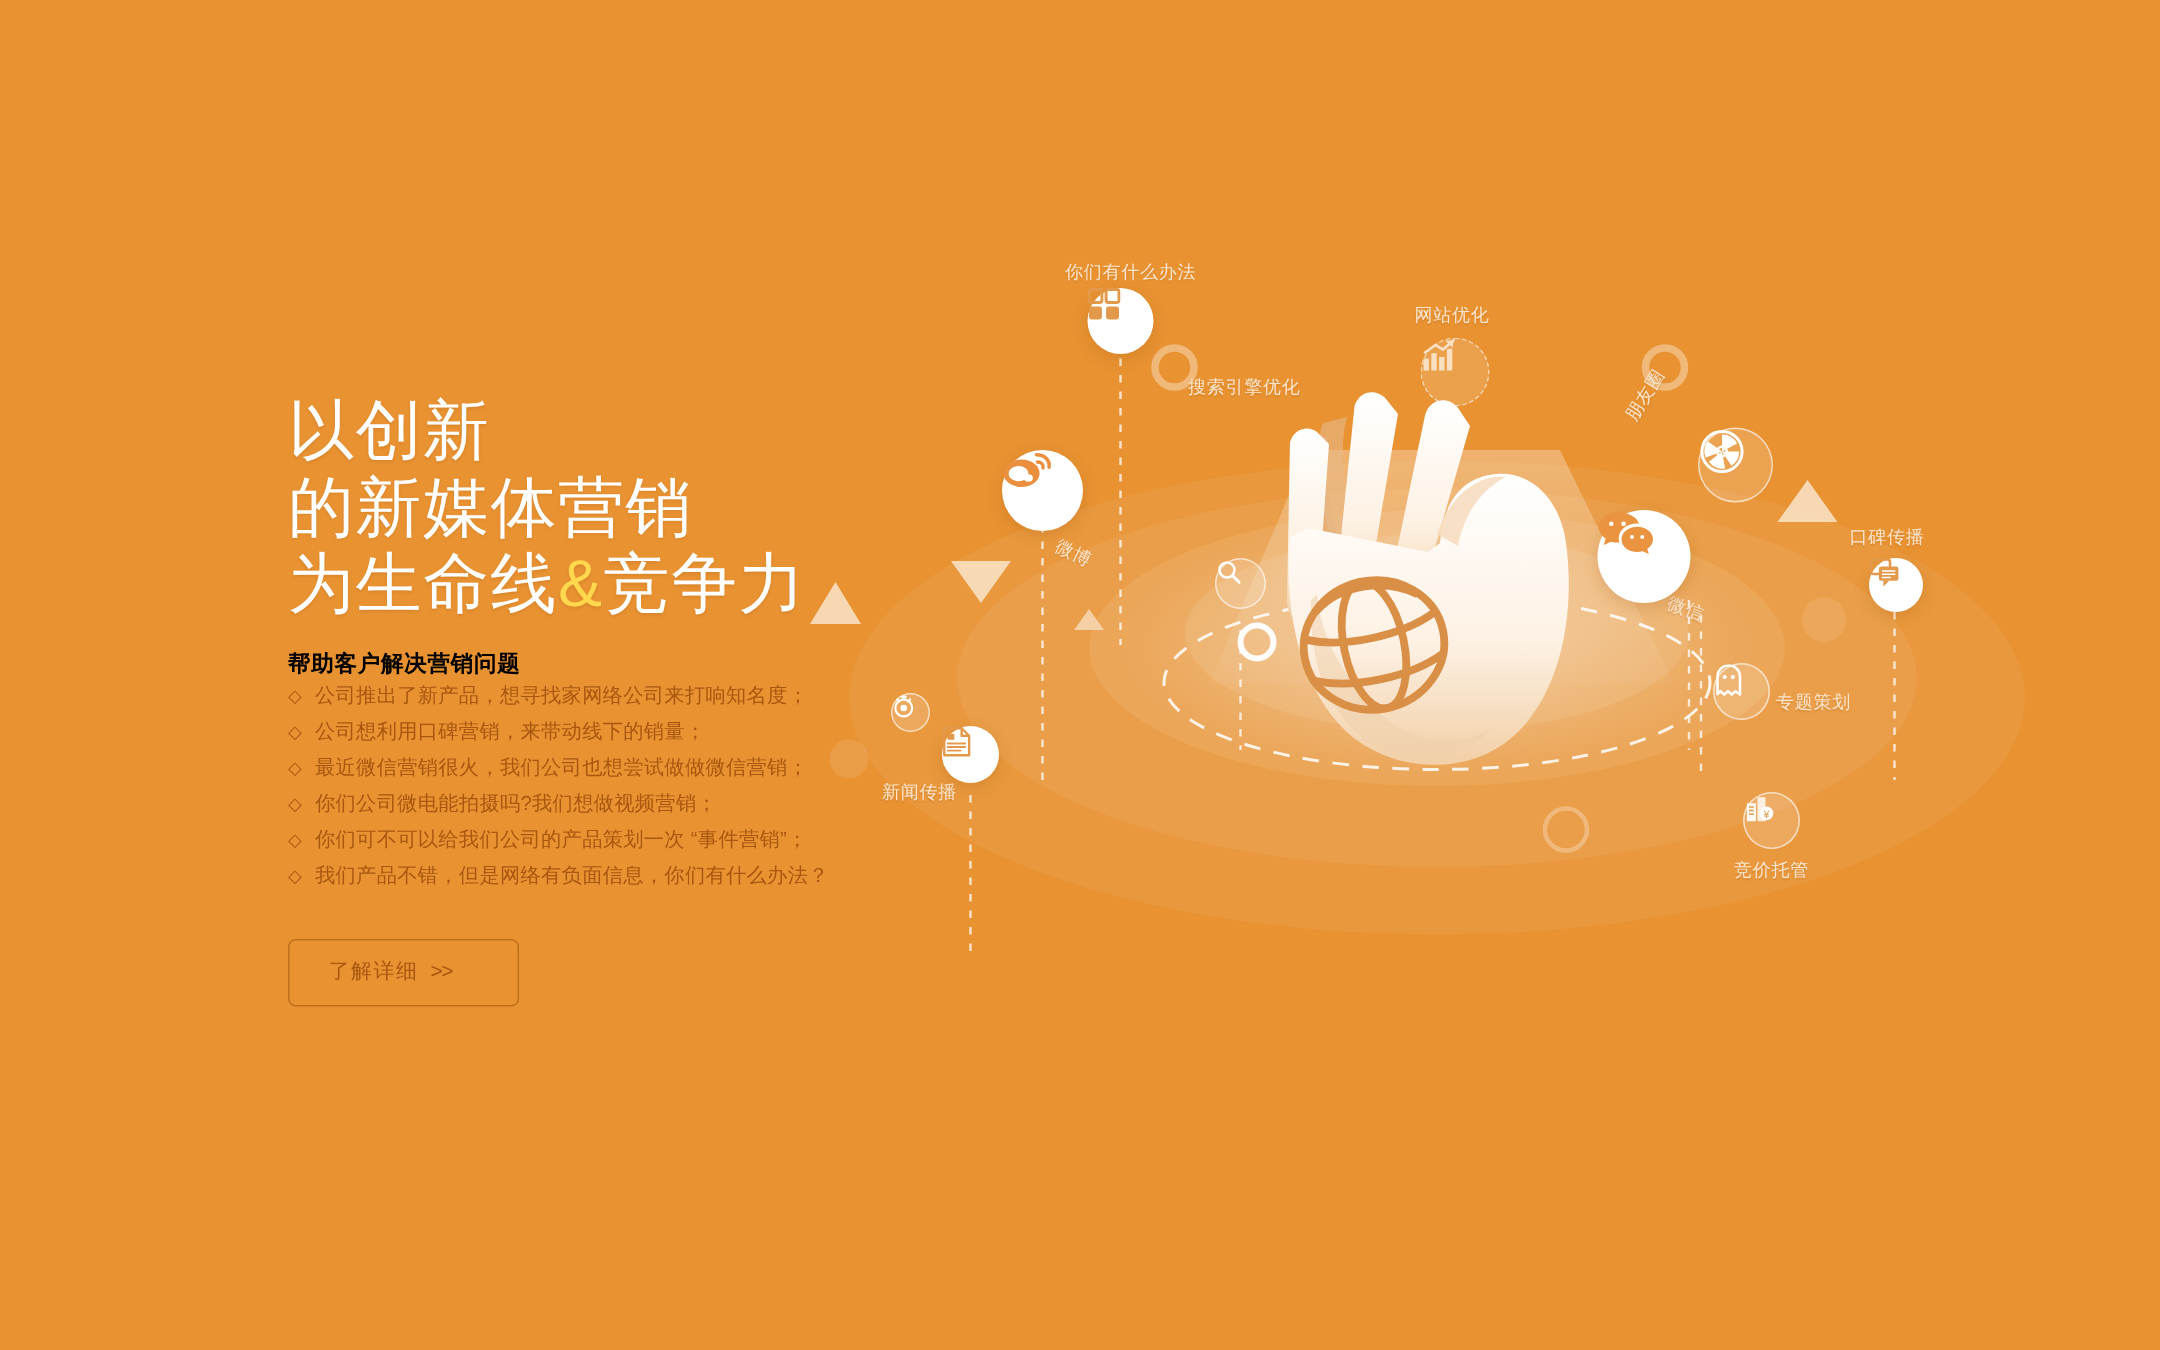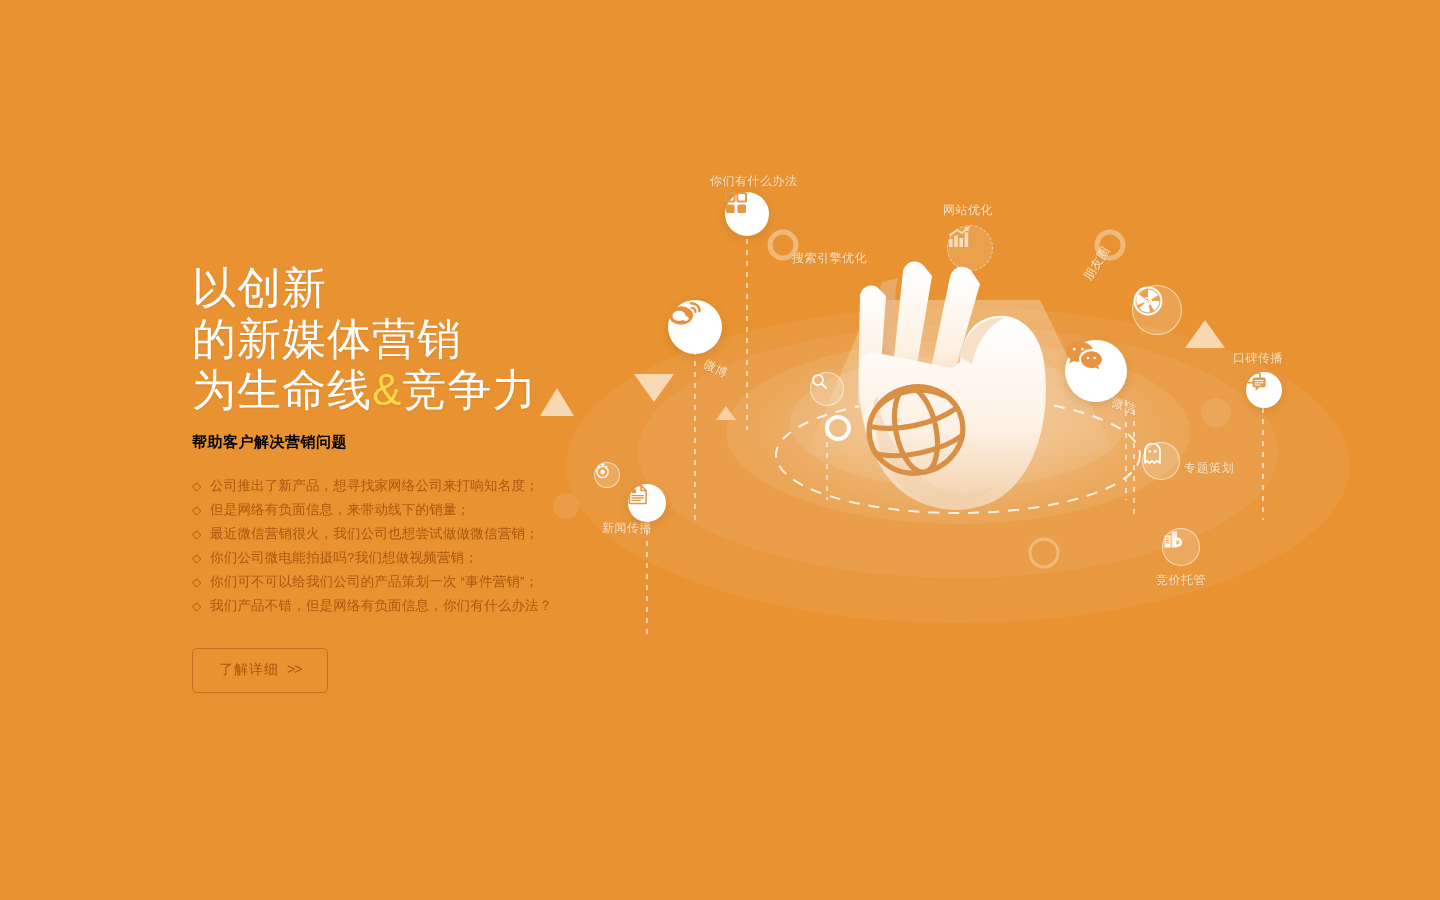--- a/index.html
+++ b/index.html
@@ -34,40 +34,40 @@
   .amp { color: #ffd84d; font-weight: 400; }
 
   .subhead {
     margin-top: 18px;
     color: #000000;
     font-size: 15px;
     font-weight: bold;
     letter-spacing: .5px;
   }
 
-  ul.bullets { list-style: none; margin-top: 22px; }
+  ul.bullets { list-style: none; }
   ul.bullets li {
     color: #a9570f;
     font-size: 13.5px;
     line-height: 24px;
     letter-spacing: .2px;
     white-space: nowrap;
   }
   ul.bullets li .dia {
     display: inline-block;
     width: 11px;
     color: #a9570f;
     font-size: 12px;
     margin-right: 7px;
   }
 
   .cta {
     display: inline-block;
     margin-top: 30px;
-    padding: 12px 26px 13px 26px;
+    padding: 12px 44px 13px 26px;
     border: 1px solid #c0701d;
     border-radius: 5px;
     color: #a9570f;
     font-size: 14px;
     letter-spacing: 1px;
     background: transparent;
     cursor: pointer;
     text-decoration: none;
   }
   .cta .arrows { margin-left: 8px; letter-spacing: -1px; }
@@ -110,21 +110,21 @@
     <div class="headline">以创新</div>
 
     <div class="headline">的新媒体营销</div>
 
     <div class="headline"><span>为生命线</span><span class="amp">&amp;</span><span>竞争力</span></div>
 
     <div class="subhead">帮助客户解决营销问题</div>
 
     <ul class="bullets">
       <li><span class="dia">◇</span><span>公司推出了新产品，想寻找家网络公司来打响知名度；</span></li>
-      <li><span class="dia">◇</span><span>但是网络有负面信息，来带动线下的销量；</span></li>
+      <li><span class="dia">◇</span><span>公司想利用口碑营销，来带动线下的销量；</span></li>
       <li><span class="dia">◇</span><span>最近微信营销很火，我们公司也想尝试做做微信营销；</span></li>
       <li><span class="dia">◇</span><span>你们公司微电能拍摄吗?我们想做视频营销；</span></li>
       <li><span class="dia">◇</span><span>你们可不可以给我们公司的产品策划一次 “事件营销”；</span></li>
       <li><span class="dia">◇</span><span>我们产品不错，但是网络有负面信息，你们有什么办法？</span></li>
     </ul>
 
     <a href="#" class="cta"><span>了解详细</span><span class="arrows">&gt;&gt;</span></a>
   </div>
 
   <div id="art">
@@ -325,21 +325,21 @@
         <g stroke="#e3994a" stroke-width="1">
           <line x1="3" y1="9" x2="6.2" y2="9"></line>
           <line x1="3" y1="11.4" x2="6.2" y2="11.4"></line>
           <line x1="3" y1="13.8" x2="6.2" y2="13.8"></line>
         </g>
         <circle cx="14.6" cy="13.2" r="4.6" fill="#ffffff"></circle>
         <text x="14.6" y="16" font-size="7" text-anchor="middle" fill="#e3994a" font-family="'Liberation Sans',sans-serif">¥</text>
       </svg>
     </div>
 
-    <div class="nlabel" style="left:68px; top:420px;margin-left:14px;">新闻传播</div>
+    <div class="nlabel" style="left:68px; top:420px;">新闻传播</div>
     <div class="node solid" style="left:108px; top:384px; width:38px; height:38px;">
       <svg width="20" height="21" viewBox="0 0 20 21">
         <path d="M1.5 1.5 h11.6 l5 5 v13 h-16.6 Z" fill="none" stroke="#e3994a" stroke-width="1.6" stroke-linejoin="round"></path>
         <path d="M13.1 1.5 v5 h5" fill="none" stroke="#e3994a" stroke-width="1.6" stroke-linejoin="round"></path>
         <rect x="3.8" y="5.2" width="4.4" height="4" fill="#e3994a"></rect>
         <g stroke="#e3994a" stroke-width="1.3" stroke-linecap="round">
           <line x1="3.8" y1="11.6" x2="15.4" y2="11.6"></line>
           <line x1="3.8" y1="14" x2="15.4" y2="14"></line>
           <line x1="3.8" y1="16.4" x2="12.4" y2="16.4"></line>
         </g>

